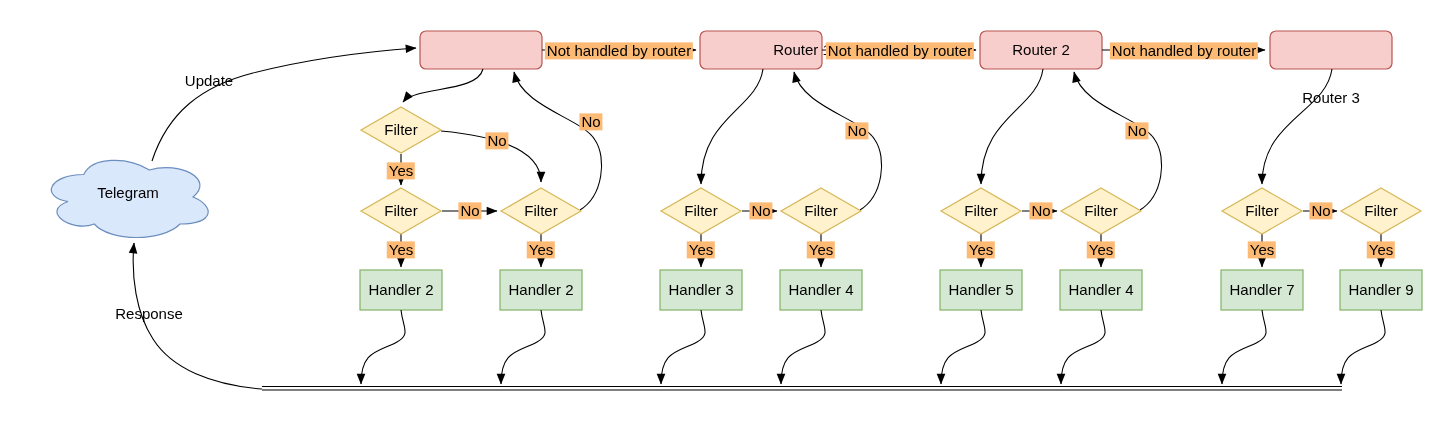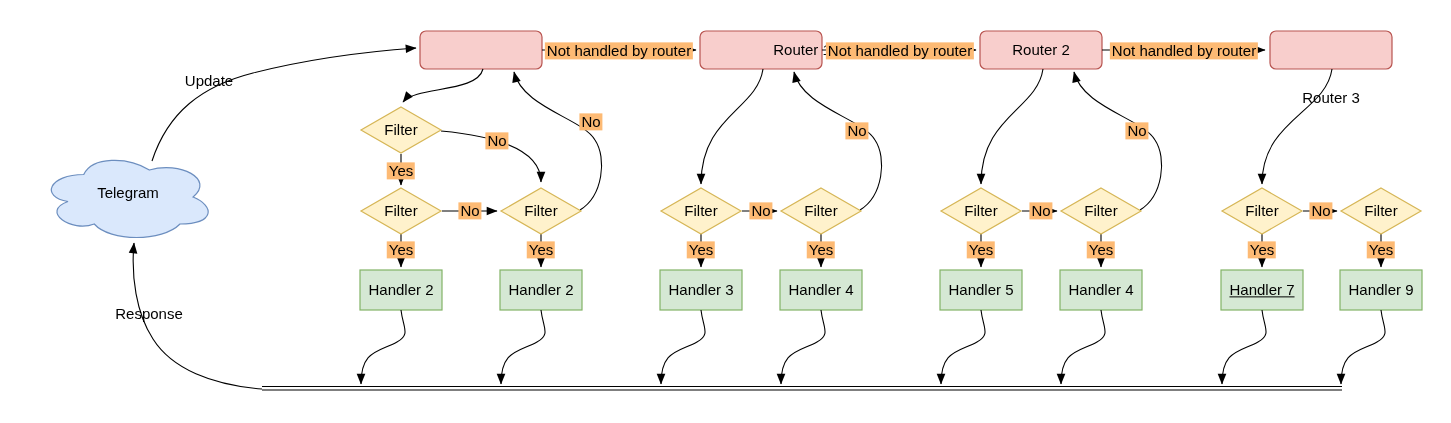--- a/index.html
+++ b/index.html
@@ -149,16 +149,16 @@
   <div class="lbl bg" style="left:1041px; top:211px;">No</div>
   <div class="lbl bg" style="left:1137px; top:131px;">No</div>
   <div class="lbl bg" style="left:1321px; top:211px;">No</div>
 
   <div class="lbl" style="left:401px; top:290px;">Handler 2</div>
   <div class="lbl" style="left:541px; top:290px;">Handler 2</div>
   <div class="lbl" style="left:701px; top:290px;">Handler 3</div>
   <div class="lbl" style="left:821px; top:290px;">Handler 4</div>
   <div class="lbl" style="left:981px; top:290px;">Handler 5</div>
   <div class="lbl" style="left:1101px; top:290px;">Handler 4</div>
-  <div class="lbl" style="left:1262px; top:290px;text-decoration:underline;">Handler 7</div>
+  <div class="lbl" style="left:1262px; top:290px;">Handler 7</div>
   <div class="lbl" style="left:1381px; top:290px;">Handler 9</div>
 
 </div>
 
 </body></html>

